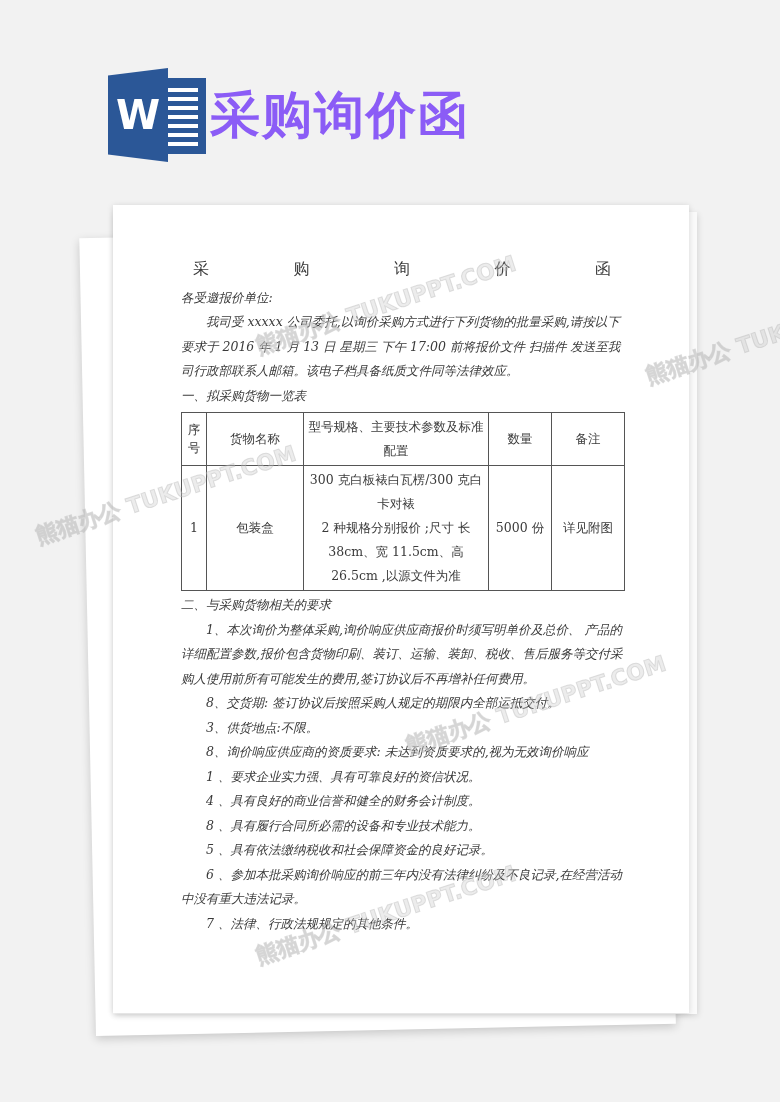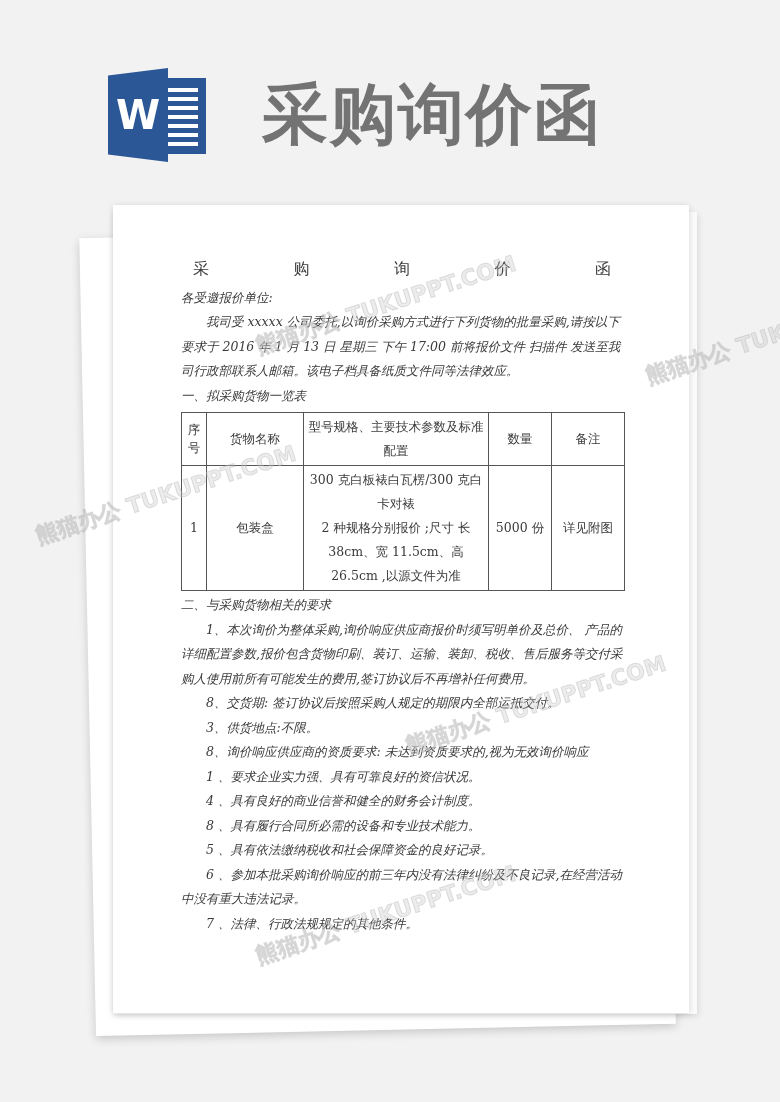--- a/index.html
+++ b/index.html
@@ -14,21 +14,21 @@
   .word-icon .doc-back { position:absolute; left:44px; top:10px; width:54px; height:76px; background:#2b5797; }
   .word-icon .doc-lines { position:absolute; left:50px; top:20px; width:40px; }
   .word-icon .doc-lines span { display:block; height:4px; background:#fff; margin-bottom:5px; }
   .word-icon .cover {
     position:absolute; left:0; top:0; width:60px; height:94px; background:#2b5797;
     clip-path:polygon(0 8%, 100% 0, 100% 100%, 0 92%);
     display:flex; align-items:center; justify-content:center;
   }
   .word-icon .cover span { color:#fff; font-family:"DejaVu Sans","Liberation Sans",sans-serif; font-weight:bold; font-size:40px; }
   .banner-title {
-    margin-left:52px; font-size:66px; font-weight:bold; color:#737373; letter-spacing:2px;
+    font-size:50px; font-weight:bold; color:#8b5cf6; letter-spacing:2px;
     font-family:"DejaVu Serif","Liberation Serif",serif;
   }
 
   .page-back2 {
     position:absolute; left:96px; top:238px; width:580px; height:798px; background:#fff;
     box-shadow:0 3px 10px rgba(0,0,0,0.18); transform:rotate(-1.2deg); transform-origin:left bottom;
   }
   .page-back1 {
     position:absolute; left:113px; top:212px; width:584px; height:802px; background:#fafafa;
     box-shadow:1px 2px 6px rgba(0,0,0,0.12);

